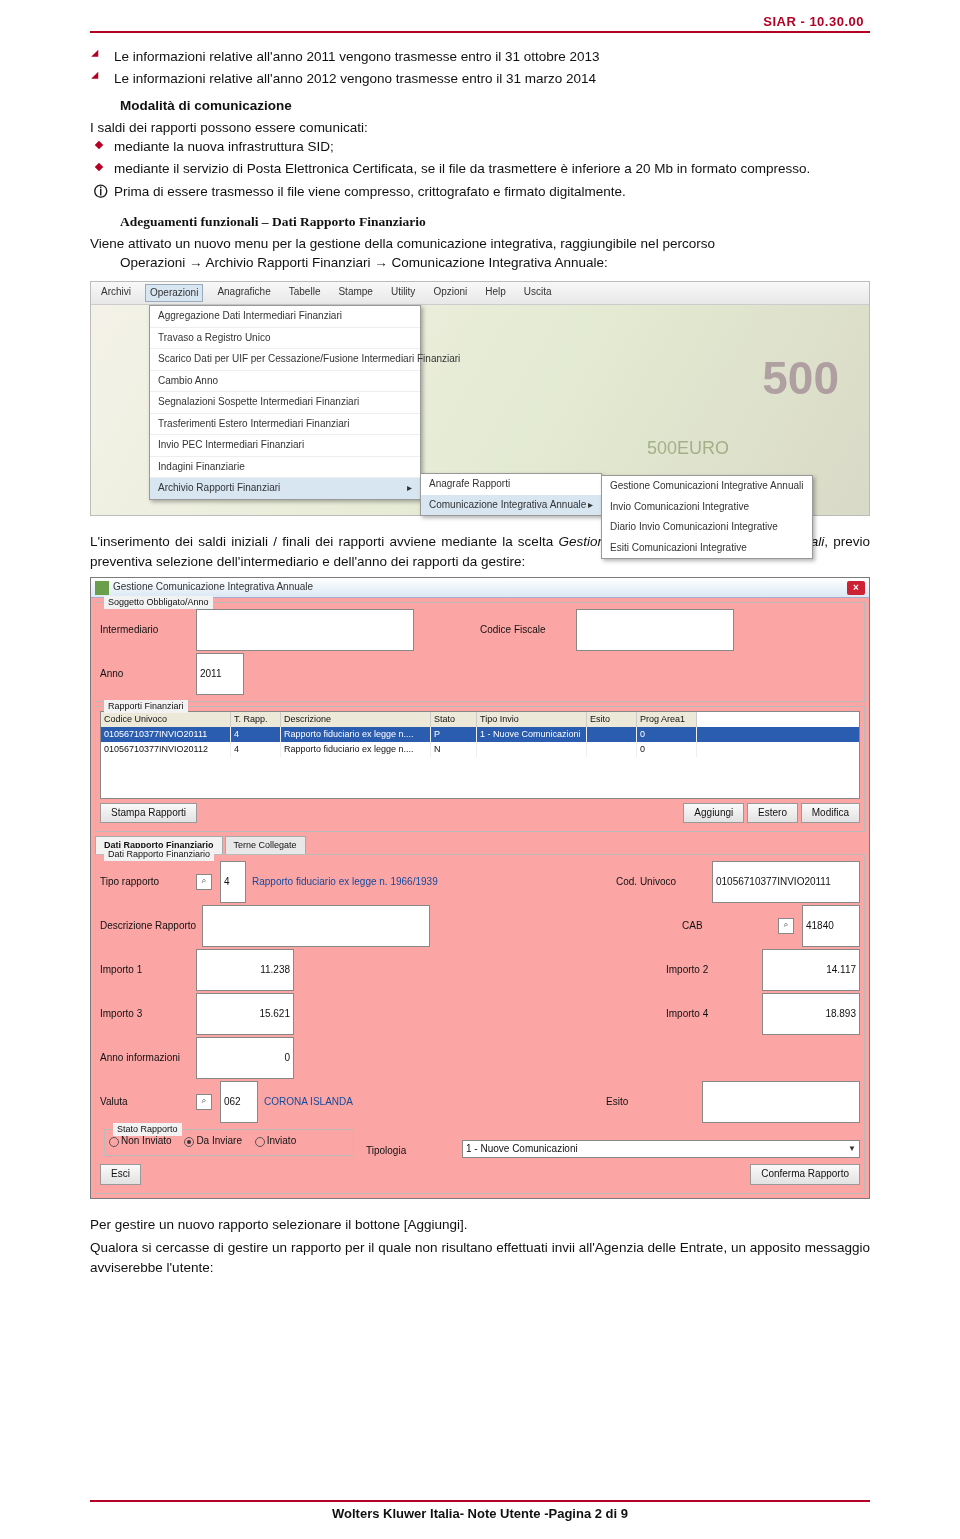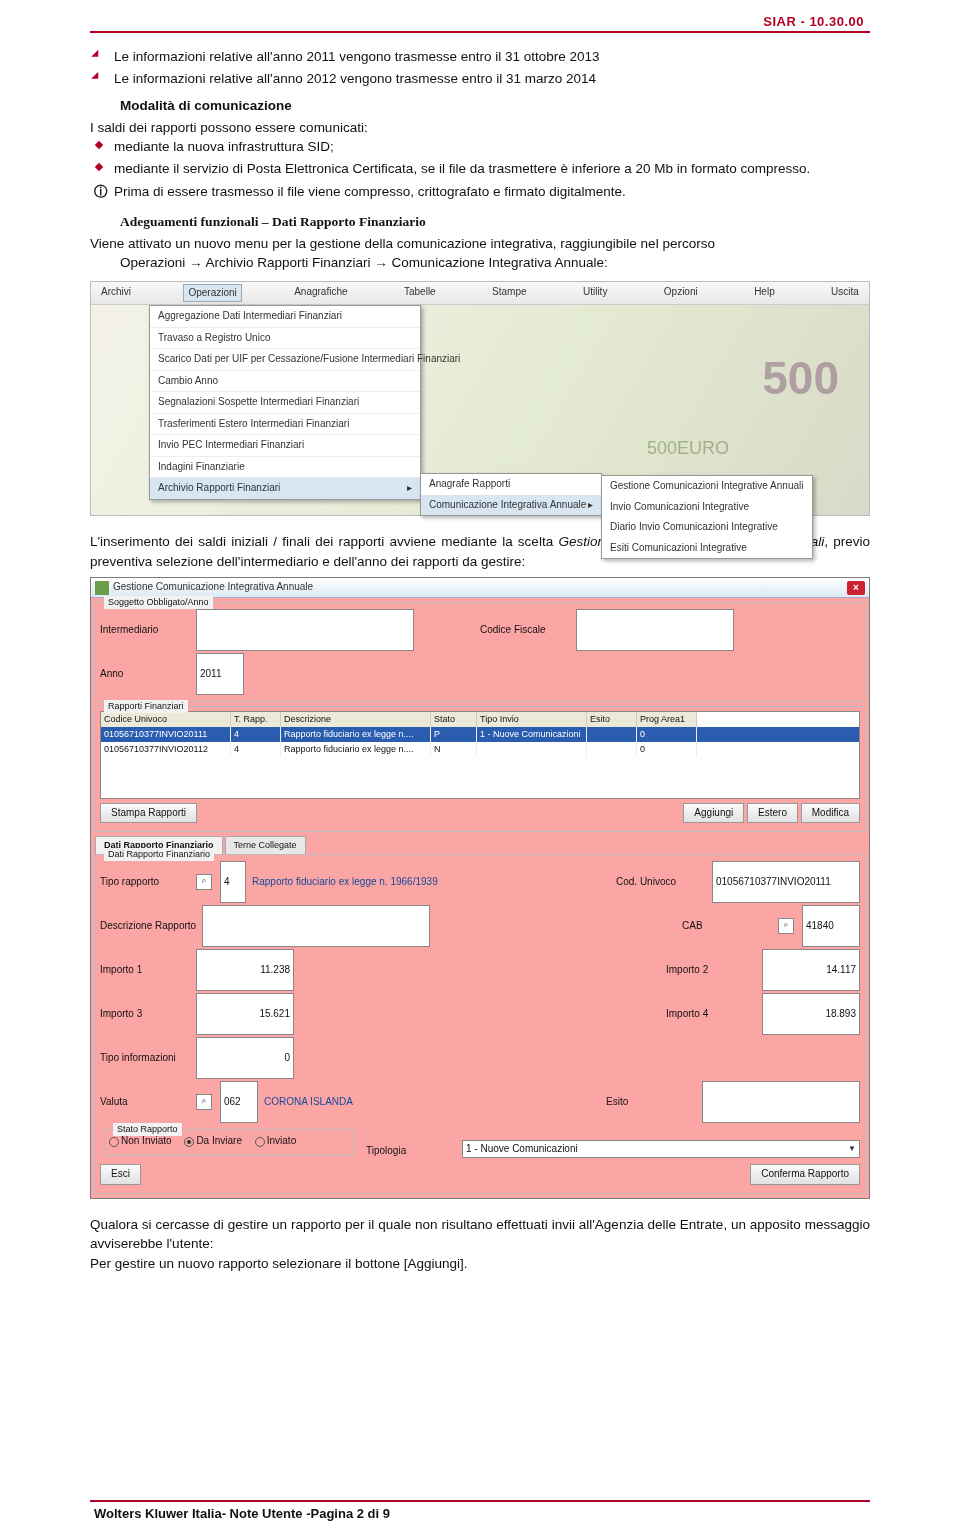--- a/index.html
+++ b/index.html
@@ -50,26 +50,26 @@
     position:absolute;left:6px;top:5px;
     width:6px;height:6px;background:#B40024;transform:rotate(45deg);
   }
   .info-line{padding-left:24px;position:relative;margin:2px 0 10px;}
   .info-line .ic{position:absolute;left:4px;top:0;font-weight:bold;}
   .section-head{font-weight:bold;margin:10px 0 2px 30px;font-family:Liberation Serif, serif;}
   .indent{margin-left:30px;}
   .italic{font-style:italic;}
   .footer-rule{border-top:2px solid #B40024;margin-top:20px;}
   .footer-row{
-    display:flex;justify-content:flex-start;
+    display:flex;justify-content:center;
     font-weight:bold;font-size:13px;margin-top:4px;padding:0 4px;
   }
   
   .shot1{border:1px solid #bbb;background:#eee;margin:8px 0 16px;font-size:10px;color:#333;}
-  .menubar{background:linear-gradient(#f8f8f8,#e8e8e8);display:flex;gap:10px;padding:2px 6px;border-bottom:1px solid #ccc;justify-content:space-between;}
+  .menubar{background:linear-gradient(#f8f8f8,#e8e8e8);display:flex;gap:10px;padding:2px 6px;border-bottom:1px solid #ccc;}
   .menubar span{padding:1px 4px;}
   .menubar .active{background:#d8e6f2;border:1px solid #9ab;}
   .shot1-body{display:flex;position:relative;height:210px;
     background:linear-gradient(120deg,#f4f2e8,#e3ead1 60%,#d9d9c7);}
   .dropdown{position:absolute;top:0;left:58px;width:270px;background:#fff;border:1px solid #999;box-shadow:2px 2px 4px rgba(0,0,0,.3);}
   .dropdown div{padding:3px 8px;border-bottom:1px solid #eee;white-space:nowrap;}
   .dropdown div:last-child{border-bottom:none;}
   .dropdown .hl{background:#d8e6f2;display:flex;justify-content:space-between;}
   .submenu{position:absolute;top:168px;left:329px;width:180px;background:#fff;border:1px solid #999;box-shadow:2px 2px 4px rgba(0,0,0,.3);}
   .submenu div{padding:3px 8px;}
@@ -279,21 +279,21 @@
           <label style="margin-left:auto">Importo 2</label>
           <span class="tbox val-right">14.117</span>
         </div>
         <div class="fieldrow">
           <label>Importo 3</label>
           <span class="tbox val-right">15.621</span>
           <label style="margin-left:auto">Importo 4</label>
           <span class="tbox val-right">18.893</span>
         </div>
         <div class="fieldrow">
-          <label>Tipo informazioni</label>
+          <label>Anno informazioni</label>
           <span class="tbox val-right">0</span>
         </div>
         <div class="fieldrow">
           <label>Valuta</label>
           <span class="iconbox">⌕</span>
           <span class="tbox" style="width:30px">062</span>
           <span style="color:#134a9c">CORONA ISLANDA</span>
           <label style="margin-left:auto">Esito</label>
           <span class="tbox" style="width:150px"></span>
         </div>
@@ -323,22 +323,22 @@
           </div>
         </div>
 
         <div class="btnrow">
           <span class="btn">Esci</span>
           <span class="btn">Conferma Rapporto</span>
         </div>
       </div>
     </div>
 
+    <div>Per gestire un nuovo rapporto selezionare il bottone [Aggiungi].</div>
     <div style="margin-top:4px;">Qualora si cercasse di gestire un rapporto per il quale non risultano effettuati invii all'Agenzia delle Entrate, un apposito messaggio avviserebbe l'utente:</div>
-    <div>Per gestire un nuovo rapporto selezionare il bottone [Aggiungi].</div>
   </div>
 
   <div class="bottom-abs">
     <div class="footer-rule"></div>
     <div class="footer-row">
       <span>Wolters Kluwer Italia</span>
       <span>- Note Utente -</span>
       <span>Pagina 2 di 9</span>
     </div>
   </div>

